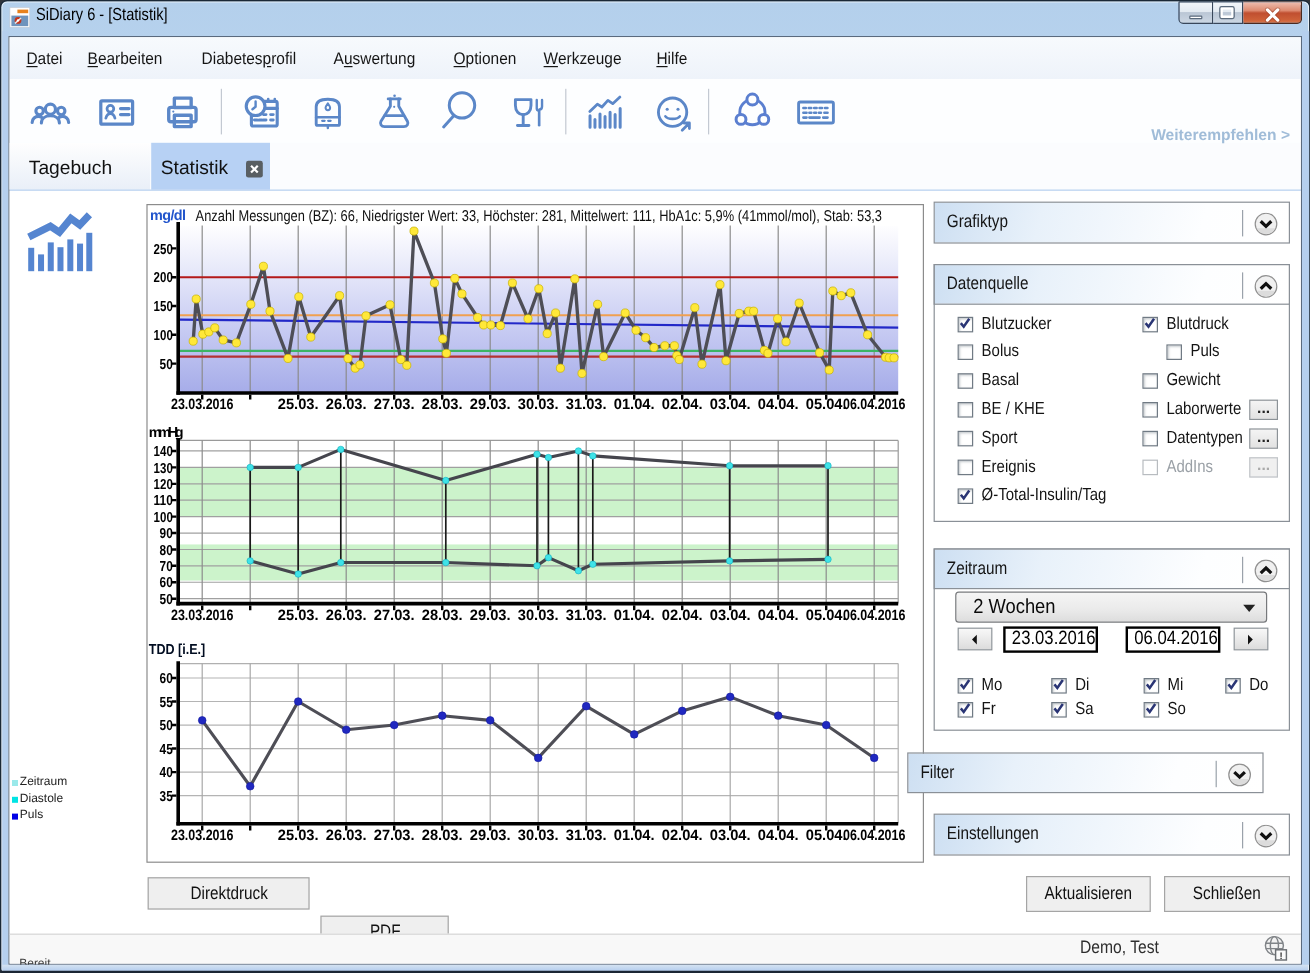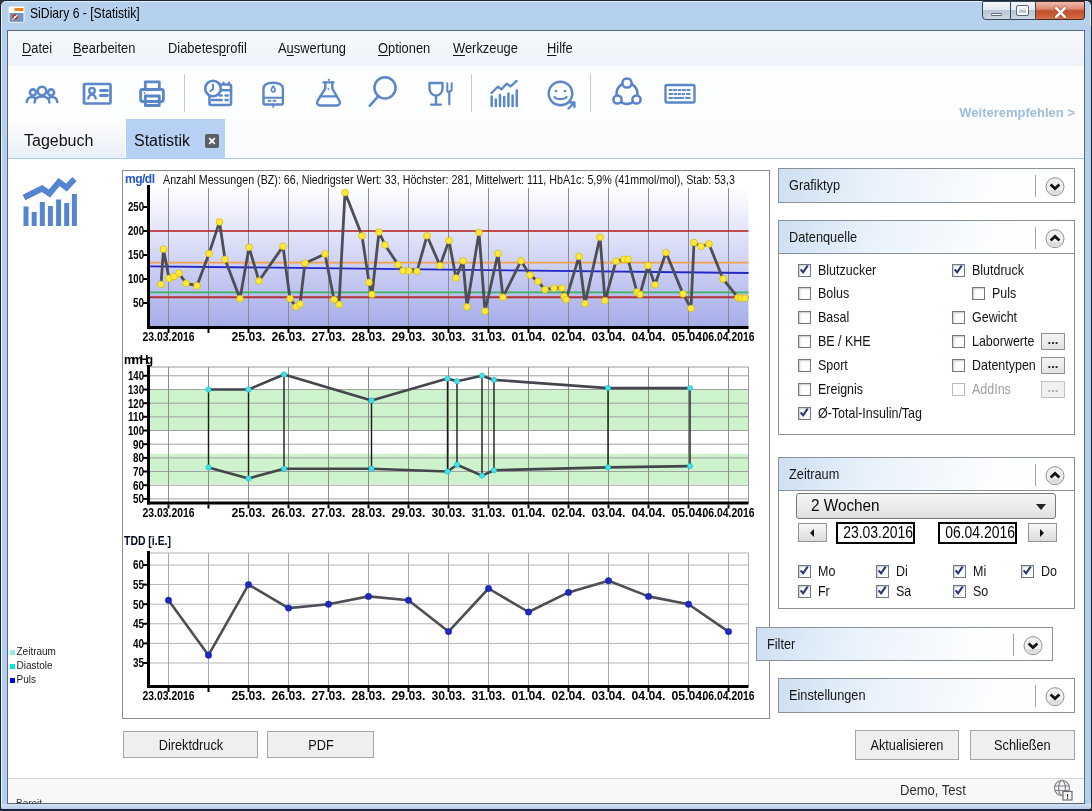--- a/index.html
+++ b/index.html
@@ -677,21 +677,21 @@
 <div class="phead" style="left:778px;top:678px;width:297px">
     <span class="ptitle"><span class="sq">Einstellungen</span></span>
     <span class="psep"></span>
     <span class="pbtn"><svg width="20" height="20" viewBox="0 0 20 20">
         <circle cx="10" cy="9.7" r="9" fill="#f0f0f0" stroke="#909090"></circle>
         <path d="M2.3 13.2a8.6 8.6 0 0 0 15.4 0z" fill="#dcdcdc" stroke="none"></path>
         <path d="M5.6 7.4l4.4 4.2 4.4-4.2" fill="none" stroke="#111" stroke-width="2.7"></path>
       </svg></span>
   </div>
 <div class="btn" style="left:123px;top:731px;width:135px;height:27px;line-height:25px"><span class="sqc">Direktdruck</span></div>
-<div class="btn" style="left:267px;top:731px;width:107px;height:27px;line-height:25px"><span class="sqc">PDF</span></div>
+<div class="btn" style="left:267px;top:763px;width:107px;height:27px;line-height:25px"><span class="sqc">PDF</span></div>
 <div class="btn" style="left:855px;top:729.5px;width:104px;height:30.5px;line-height:28px"><span class="sqc">Aktualisieren</span></div>
 <div class="btn" style="left:970px;top:729.5px;width:105px;height:30.5px;line-height:28px"><span class="sqc">Schließen</span></div>
 <div class="statusbar"></div>
 <div class="abs" style="left:16px;top:798px;font-size:10px;color:#3a3a3a">Bereit.</div>
 <div class="abs" style="left:900px;top:780.5px;font-size:15px;font-weight:normal;color:#2e2e2e"><span class="sq" style="transform:scaleX(0.87)">Demo, Test</span></div>
 <svg class="abs" style="left:1051px;top:779px" width="24" height="23" viewBox="0 0 24 23" xmlns="http://www.w3.org/2000/svg" fill="none" stroke="#808488" stroke-width="1.2">
  <circle cx="11" cy="9" r="7.5" fill="#f2f2f2"></circle>
  <ellipse cx="11" cy="9" rx="3.4" ry="7.5"></ellipse>
     <path d="M3.8 7h14.4M3.8 11.5h14.4"></path>
  <rect x="12" y="12.5" width="9" height="8.5" fill="#fafafa" stroke="#6a6e72"></rect>

